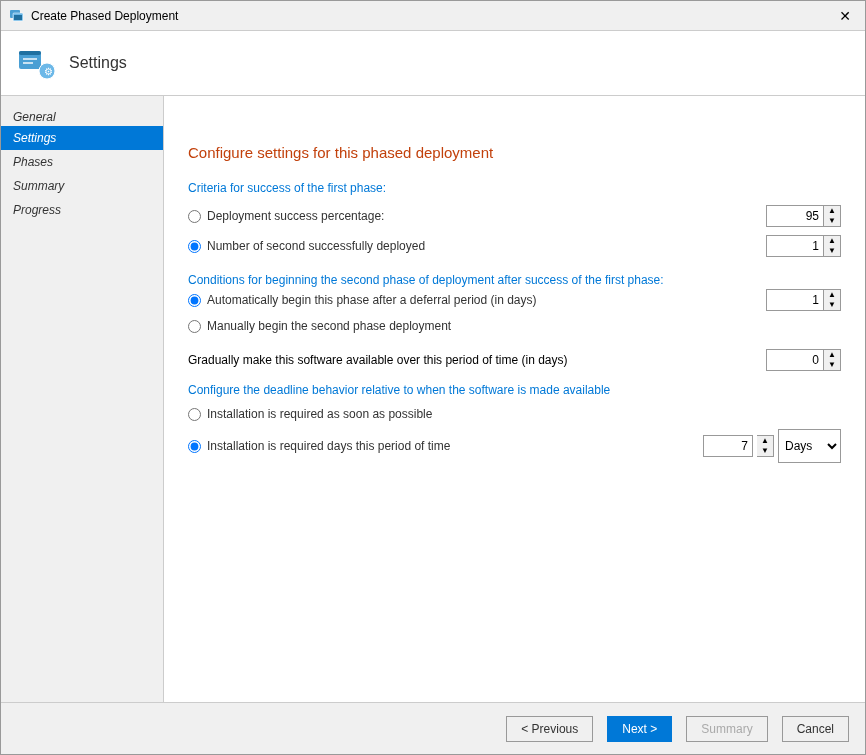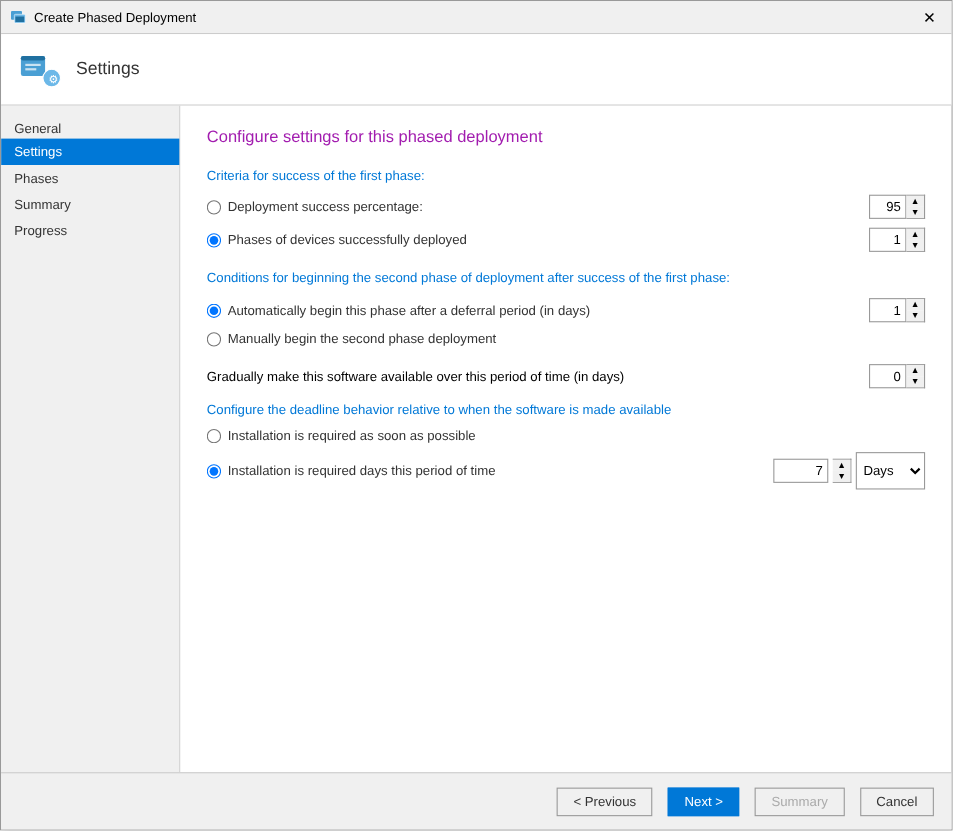--- a/index.html
+++ b/index.html
@@ -75,20 +75,21 @@
     .content-area {
       display: flex;
       flex: 1;
       overflow: hidden;
     }
     .sidebar {
       width: 163px;
       background: #f0f0f0;
       border-right: 1px solid #ccc;
       padding: 8px 0;
+      font-style: italic;
     }
     .sidebar-item {
       padding: 5px 12px;
       cursor: pointer;
       font-size: 12px;
       color: #333;
     }
     .sidebar-item.active {
       background: #0078d7;
       color: white;
@@ -100,23 +101,24 @@
       font-weight: normal;
     }
     .main-content {
       flex: 1;
       background: white;
       padding: 20px 24px;
       overflow-y: auto;
     }
     .main-title {
       font-size: 15px;
-      color: #a21caf;
+      color: #c2410c;
       margin-bottom: 20px;
       font-weight: normal;
+      margin-top: 28px;
     }
     .section-label {
       font-size: 12px;
       color: #0078d7;
       margin-bottom: 10px;
     }
     .form-group {
       margin-bottom: 16px;
     }
     .radio-row {
@@ -132,21 +134,21 @@
       font-size: 12px;
       color: #333;
       flex: 1;
     }
     .spin-input {
       display: flex;
       align-items: center;
       margin-left: 8px;
     }
     .spin-input input[type="text"] {
-      width: 34px;
+      width: 58px;
       height: 22px;
       border: 1px solid #999;
       padding: 0 4px;
       font-size: 12px;
       text-align: right;
     }
     .spin-buttons {
       display: flex;
       flex-direction: column;
       border: 1px solid #999;
@@ -161,21 +163,21 @@
       cursor: pointer;
       font-size: 8px;
       display: flex;
       align-items: center;
       justify-content: center;
       line-height: 1;
     }
     .conditions-label {
       font-size: 12px;
       color: #0078d7;
-      margin-bottom: 12px;
+      margin-bottom: 2px;
     }
     .gradually-row {
       display: flex;
       align-items: center;
       margin-bottom: 12px;
       margin-top: 12px;
     }
     .gradually-label {
       font-size: 12px;
       color: #000000;
@@ -281,21 +283,21 @@
             <input type="text" value="95" style="">
             <div class="spin-buttons">
               <button class="spin-up">▲</button>
               <button class="spin-down">▼</button>
             </div>
           </div>
         </div>
 
         <div class="radio-row">
           <input type="radio" name="criteria" id="r2" checked="" style="">
-          <label class="radio-label" for="r2">Phases of devices successfully deployed</label>
+          <label class="radio-label" for="r2">Number of second successfully deployed</label>
           <div class="spin-input">
             <input type="text" value="1" style="">
             <div class="spin-buttons">
               <button class="spin-up">▲</button>
               <button class="spin-down">▼</button>
             </div>
           </div>
         </div>
       </div>
 

